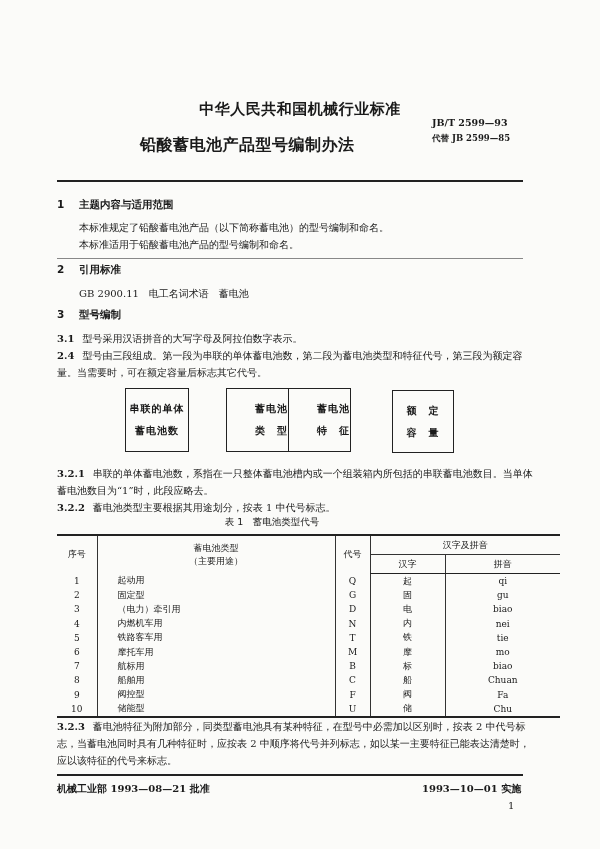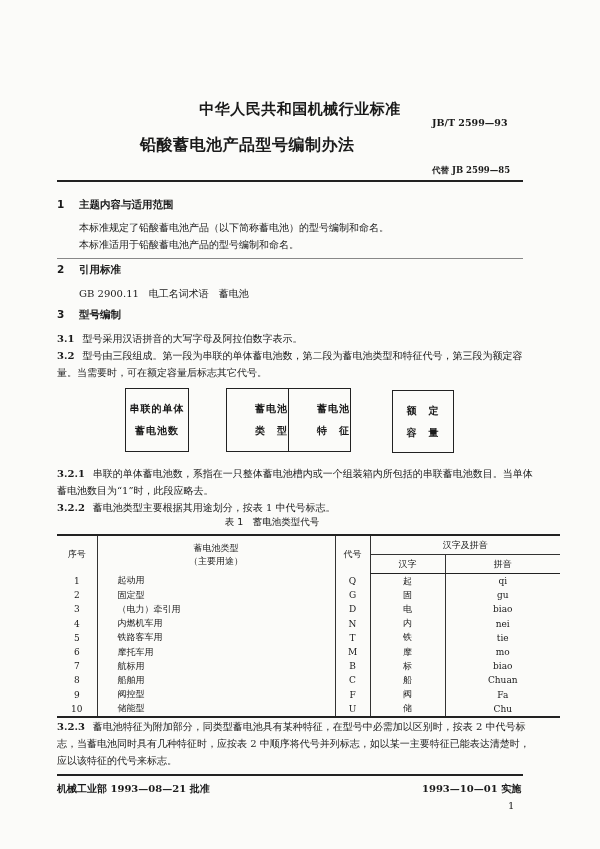--- a/index.html
+++ b/index.html
@@ -8,21 +8,21 @@
     background: #fbfbf9;
     font-family: "DejaVu Serif", "Liberation Serif", serif;
     color: #1a1a1a;
   }
   .abs { position: absolute; }
   .org-title {
     left: 0; width: 600px; top: 100px; text-align: center;
     font-family: "DejaVu Sans", sans-serif; font-weight: bold; font-size: 15px; letter-spacing: 0.5px;
   }
   .std-no { left: 432px; top: 117px; font-size: 9.5px; font-weight: bold; }
-  .replaces { left: 432px; top: 133px; font-size: 8.5px; font-weight: bold; margin-top: 32px; }
+  .replaces { left: 432px; top: 133px; font-size: 8.5px; font-weight: bold; }
   .main-title {
     left: 140px; top: 135px; font-family: "DejaVu Sans", sans-serif;
     font-size: 16px; font-weight: bold; letter-spacing: 0.5px;
   }
   .rule { background: #222; height: 2px; }
   .sec-head { font-size: 10.5px; font-weight: bold; font-family: "DejaVu Sans", sans-serif; }
   .sec-head .num { display: inline-block; width: 22px; }
   .para { font-size: 10px; line-height: 17px; }
   .para .clause { font-weight: bold; margin-right: 8px; }
 
@@ -74,21 +74,21 @@
 </div>
 <div class="abs para" style="left:79px; top:285px;">GB 2900.11　电工名词术语　蓄电池</div>
 
 <div class="abs sec-head" style="left:57px; top:308px;">
   <span class="num">3</span><span>型号编制</span>
 </div>
 <div class="abs para" style="left:57px; top:330px; width:470px;">
   <span class="clause">3.1</span><span>型号采用汉语拼音的大写字母及阿拉伯数字表示。</span>
 </div>
 <div class="abs para" style="left:57px; top:347px; width:480px;">
-  <span class="clause">3.2</span><span>型号由三段组成。第一段为串联的单体蓄电池数，第二段为蓄电池类型和特征代号，第三段为额定容量。当需要时，可在额定容量后标志其它代号。</span>
+  <span class="clause">2.4</span><span>型号由三段组成。第一段为串联的单体蓄电池数，第二段为蓄电池类型和特征代号，第三段为额定容量。当需要时，可在额定容量后标志其它代号。</span>
 </div>
 
 <div class="box" style="left:125px; top:388px; width:62px; height:62px;">
   <div class="box-inner">
     <span class="line">串联的单体</span>
     <span class="line">蓄电池数</span>
   </div>
 </div>
 <div class="box box-split" style="left:226px; top:388px; width:123px; height:62px;">
   <div class="cell">

